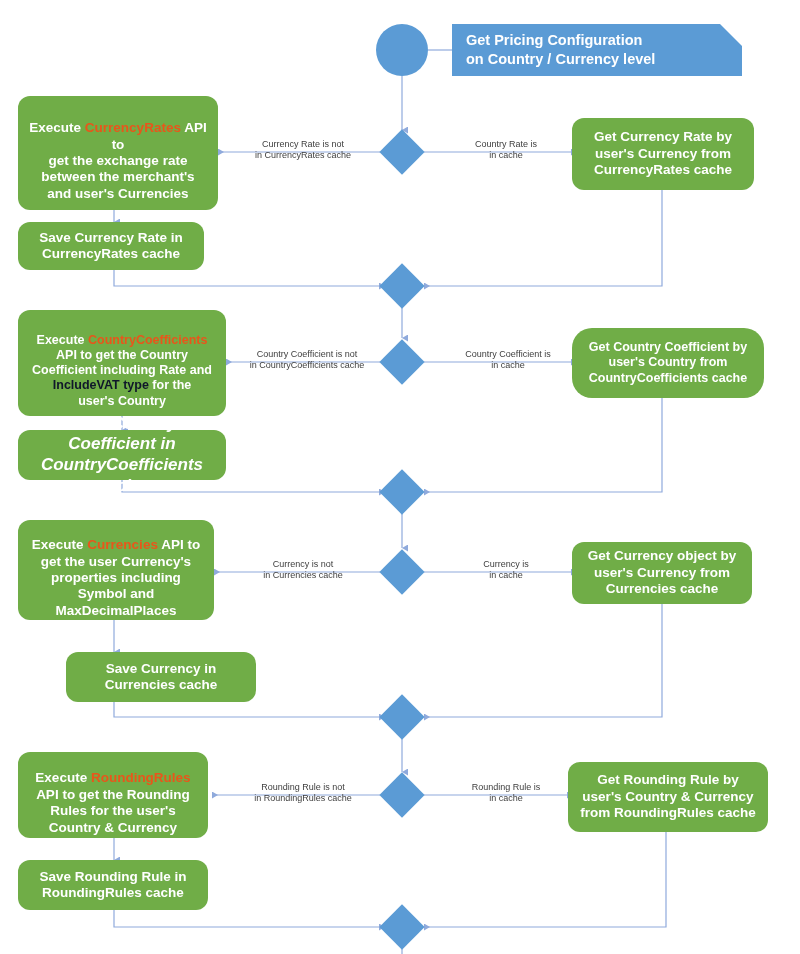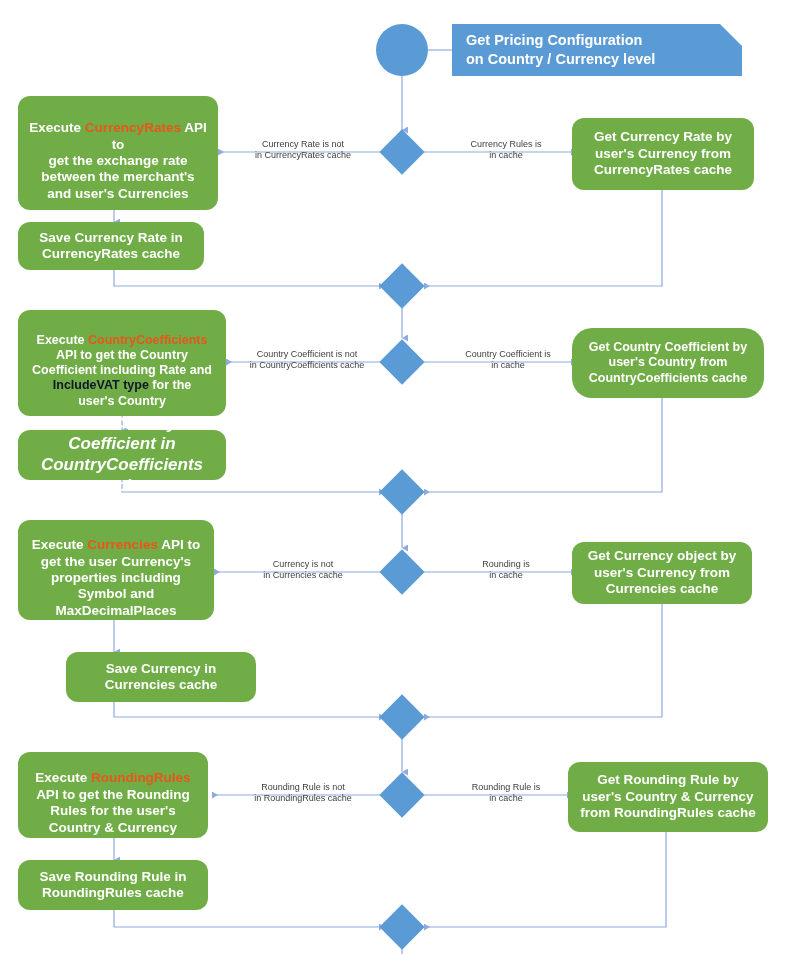--- a/index.html
+++ b/index.html
@@ -157,21 +157,21 @@
   <div class="node green nowrap" style="left:18px; top:222px; width:186px; height:48px;">Save Currency Rate in
 CurrencyRates cache</div>
 
   <div class="node green nowrap" style="left:572px; top:118px; width:182px; height:72px;">Get Currency Rate by
 user's Currency from
 CurrencyRates cache</div>
 
   <div class="edge-label" style="left:228px; top:139px; width:150px;">Currency Rate is not
 in CurrencyRates cache</div>
 
-  <div class="edge-label" style="left:444px; top:139px; width:124px;">Currency Rules is
+  <div class="edge-label" style="left:444px; top:139px; width:124px;">Country Rate is
 in cache</div>
 
   <div class="diamond" style="left:386px; top:270px; width:32px; height:32px;"></div>
 
   <div class="diamond" style="left:386px; top:346px; width:32px; height:32px;"></div>
 
   <div class="node green nowrap" style="left:18px; top:310px; width:208px; height:106px; font-size:12.5px;">
     <div>
       <span>Execute </span><span class="hl-orange">CountryCoefficients</span><span class="nowrap">
 API to get the Country
@@ -211,21 +211,21 @@
   <div class="node green nowrap" style="left:18px; top:652px; width:190px; height:50px;margin-left:48px;">Save Currency in
 Currencies cache</div>
 
   <div class="node green nowrap" style="left:572px; top:542px; width:180px; height:62px;">Get Currency object by
 user's Currency from
 Currencies cache</div>
 
   <div class="edge-label" style="left:228px; top:559px; width:150px;">Currency is not
 in Currencies cache</div>
 
-  <div class="edge-label" style="left:444px; top:559px; width:124px;">Rounding is
+  <div class="edge-label" style="left:444px; top:559px; width:124px;">Currency is
 in cache</div>
 
   <div class="diamond" style="left:386px; top:701px; width:32px; height:32px;"></div>
 
   <div class="diamond" style="left:386px; top:779px; width:32px; height:32px;"></div>
 
   <div class="node green nowrap" style="left:18px; top:860px; width:190px; height:50px;">Save Rounding Rule in
 RoundingRules cache</div>
 
   <div class="node green nowrap" style="left:18px; top:752px; width:190px; height:86px;">

